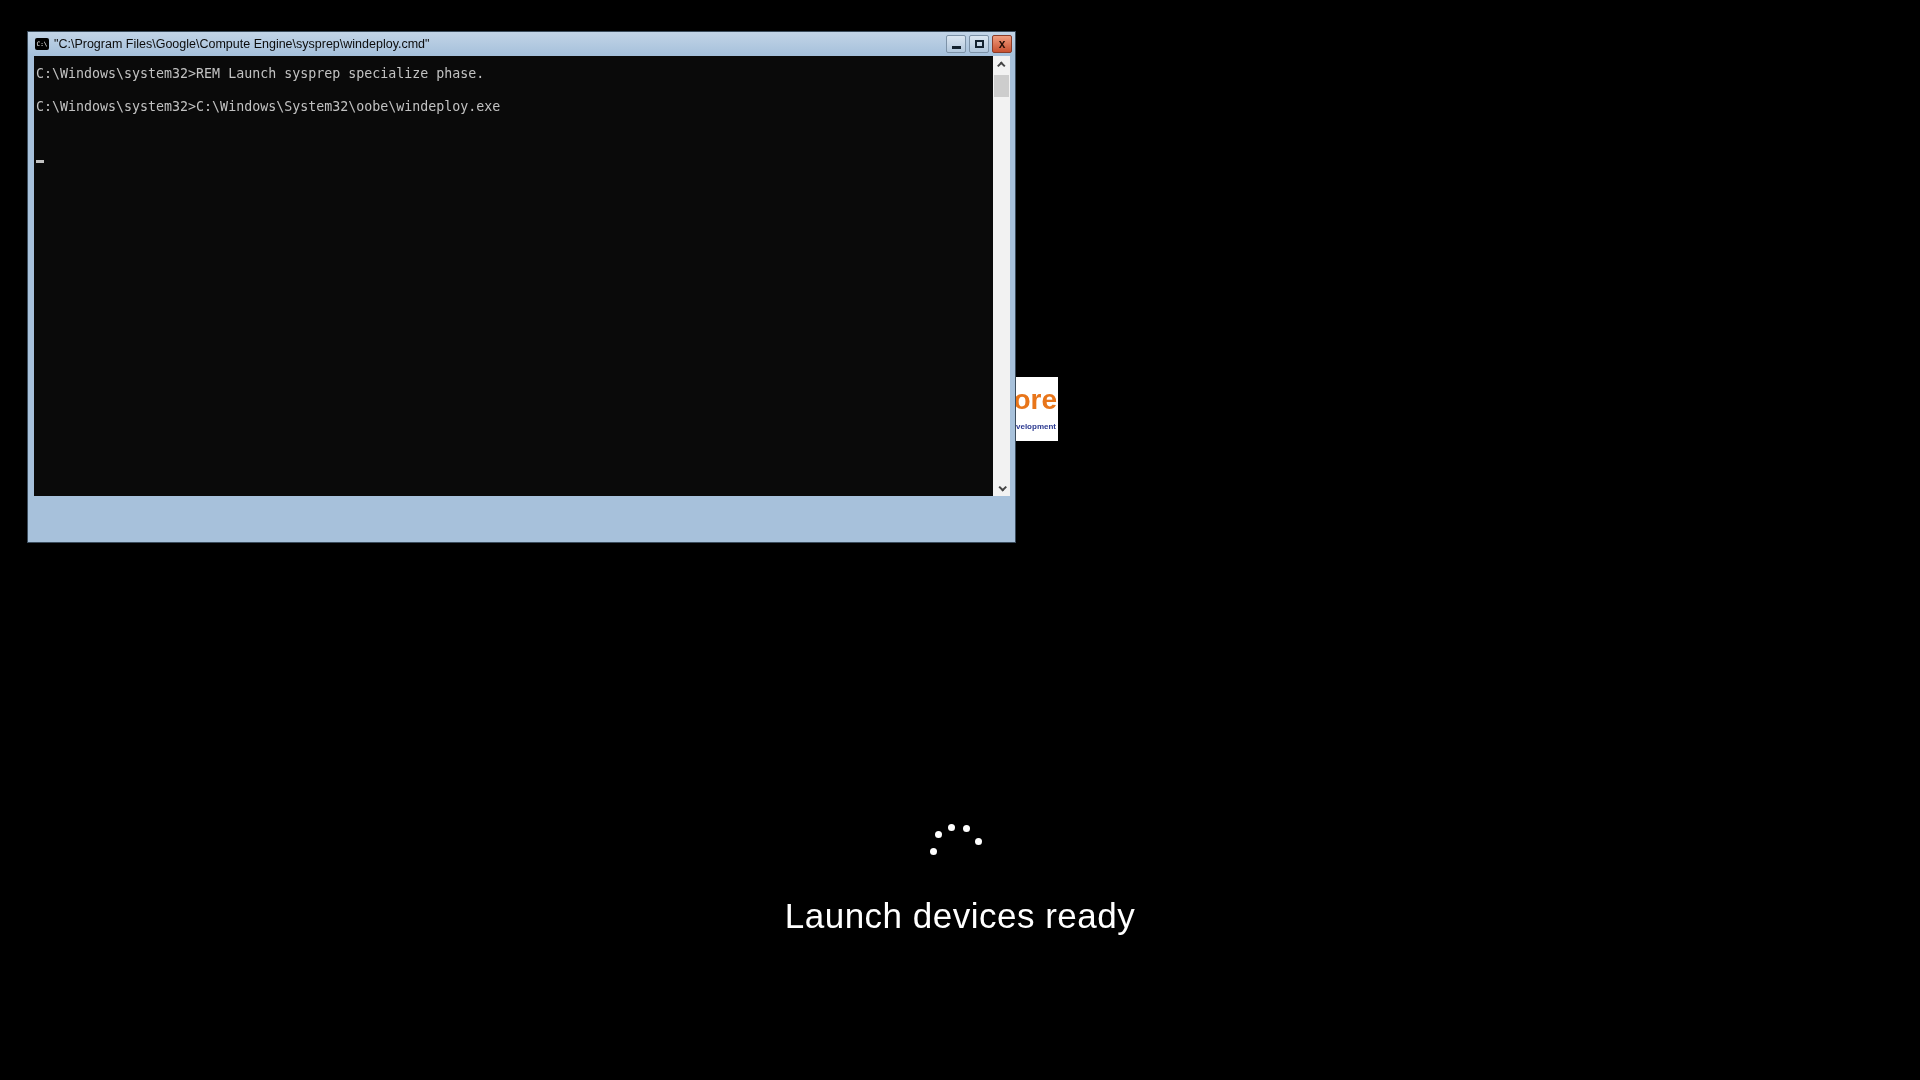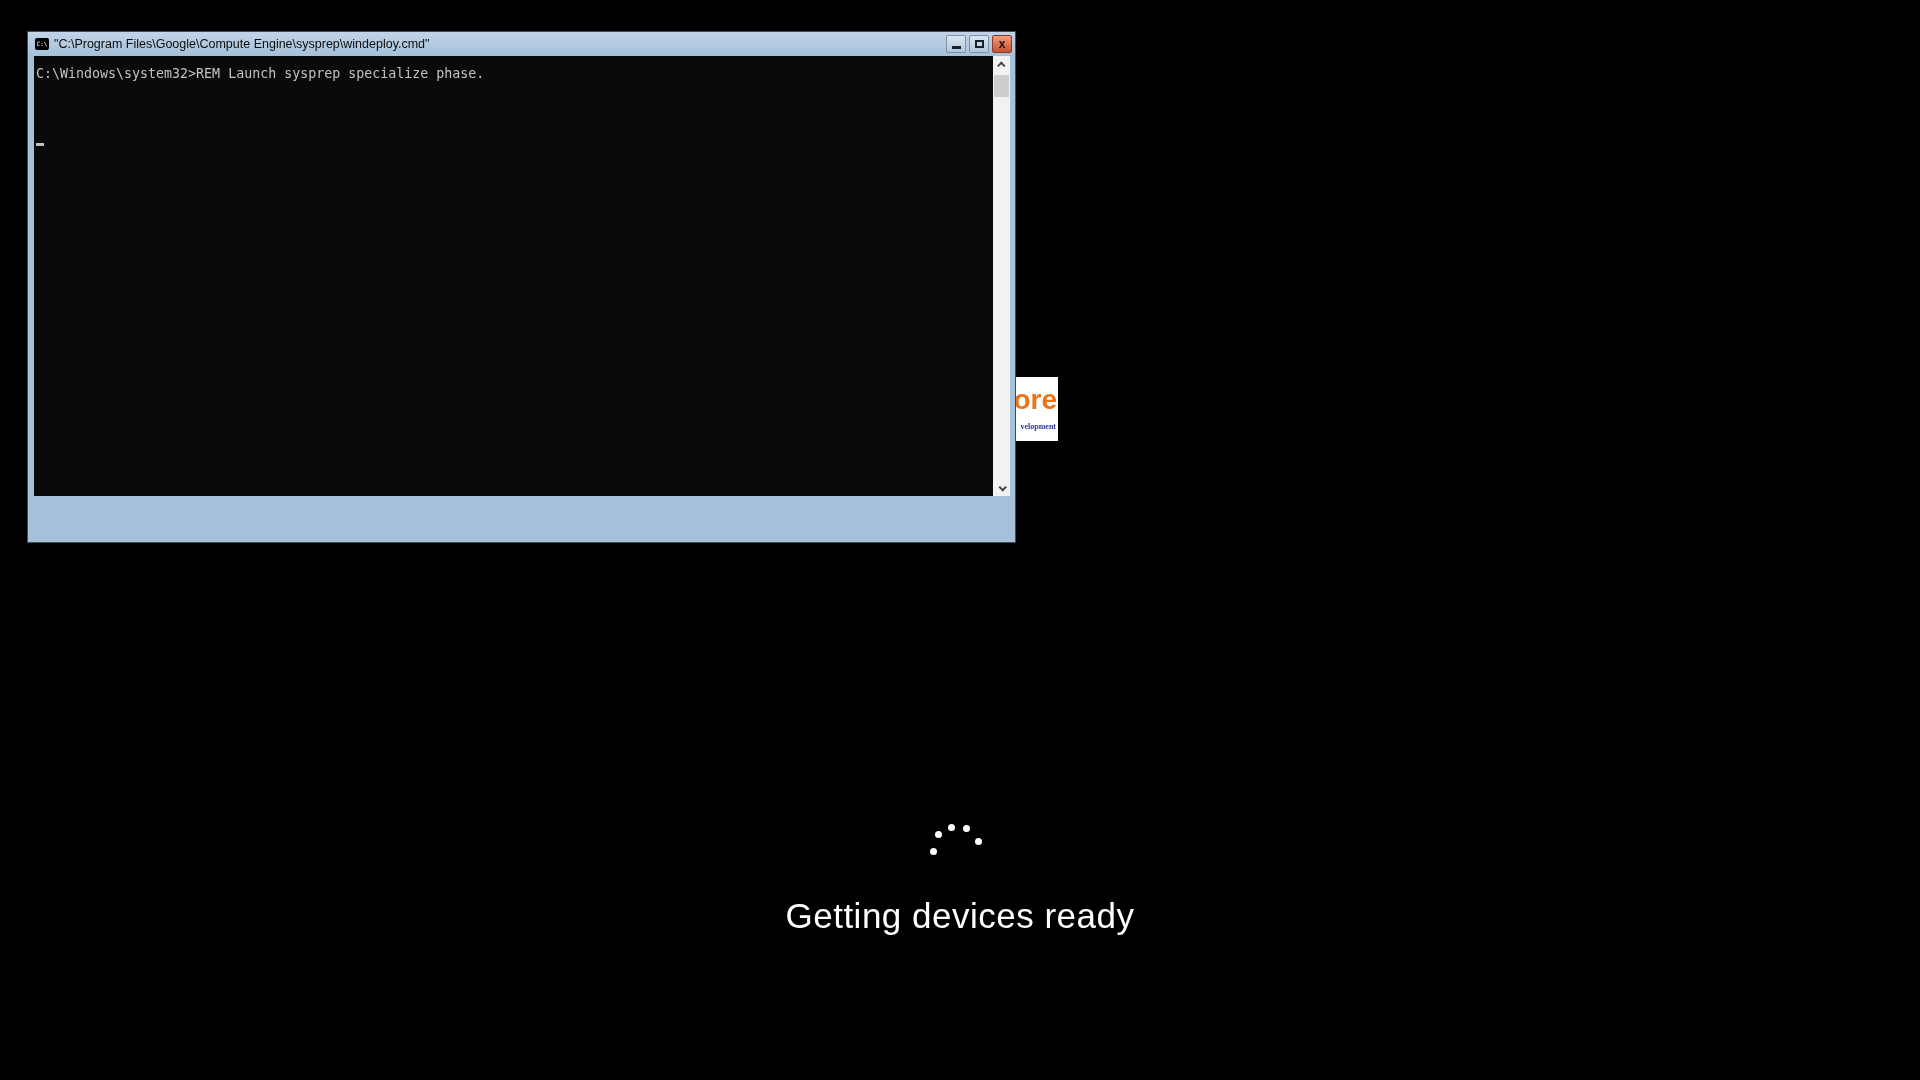--- a/index.html
+++ b/index.html
@@ -26,21 +26,21 @@
     font-weight: bold;
     font-size: 28px;
     line-height: 28px;
     color: #e8751a;
     white-space: nowrap;
     text-align: right;
   }
   .bg-logo-small {
     position: absolute;
     right: 2px; top: 45px;
-    font-family: Liberation Serif, serif;
+    font-family: Liberation Sans, sans-serif;
     font-weight: bold;
     font-size: 8px;
     line-height: 9px;
     color: #2b3990;
     white-space: nowrap;
   }
 
   
   .cmd-window {
     position: absolute;
@@ -213,20 +213,21 @@
       </div>
       <div class="wbtn close">
         <div class="glyph-close">x</div>
       </div>
     </div>
   </div>
   <div class="console-area">
     <div class="console">
       <div class="console-line">C:\Windows\system32&gt;REM Launch sysprep specialize phase.</div>
       <div class="console-line"></div>
+      <div class="console-line">C:\Windows\system32&gt;C:\Windows\System32\oobe\windeploy.exe</div>
       <div class="console-line">
         <span class="cursor-block"></span>
       </div>
     </div>
     <div class="scrollbar">
       <div class="sb-btn sb-up">
         <div class="chev chev-up"></div>
       </div>
       <div class="sb-thumb"></div>
       <div class="sb-btn sb-down">
@@ -237,13 +238,13 @@
 </div>
 
 <div class="spinner">
   <div class="spin-dot" style="left:930px; top:848px;"></div>
   <div class="spin-dot" style="left:935px; top:831px;"></div>
   <div class="spin-dot" style="left:948px; top:824px;"></div>
   <div class="spin-dot" style="left:963px; top:825px;"></div>
   <div class="spin-dot" style="left:975px; top:838px;"></div>
 </div>
 
-<div class="status-message">Getting devices ready</div>
+<div class="status-message">Launch devices ready</div>
 
 </body></html>

